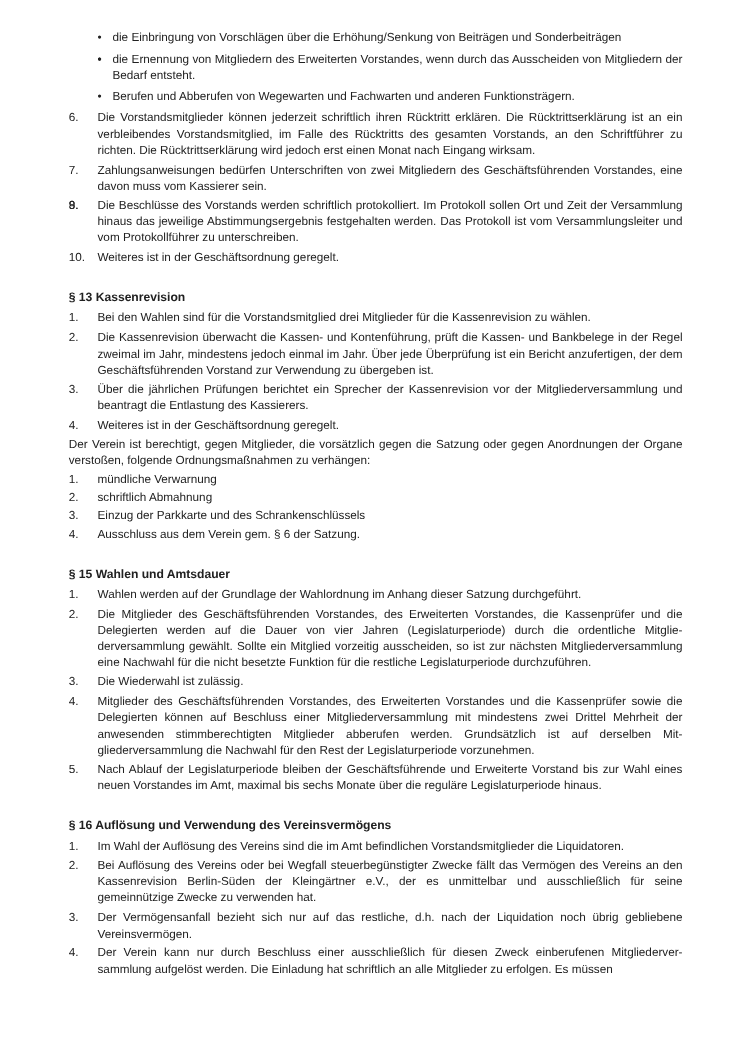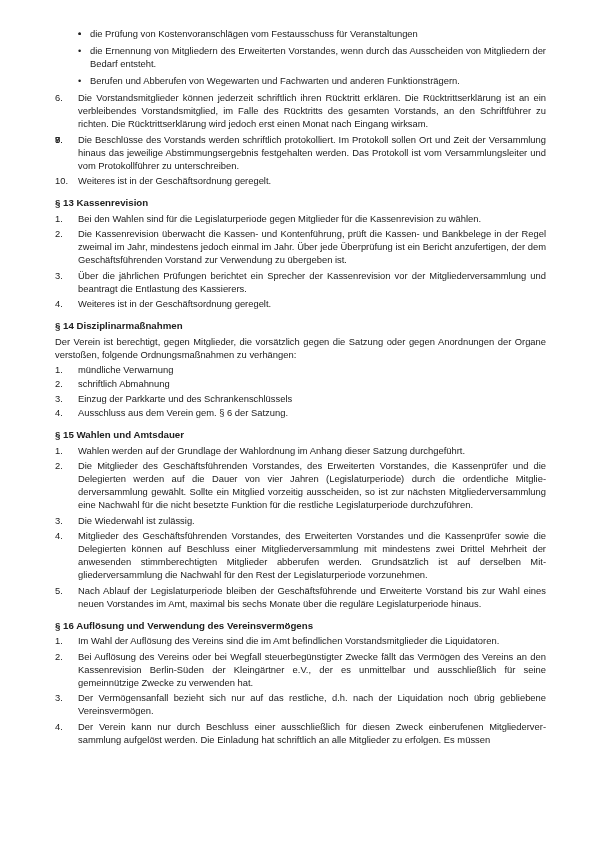--- a/index.html
+++ b/index.html
@@ -37,95 +37,95 @@
     margin-bottom: 2.5px;
   }
   .num-marker {
     position: absolute;
     left: 0;
     top: 0;
   }
   .section-heading {
     font-weight: bold;
     font-size: 9.7px;
-    margin-top: 9px;
+    margin-top: 20px;
     margin-bottom: 2.5px;
   }
   .section-intro {
     text-align: justify;
     margin-bottom: 2px;
   }
   .compact .num-item { margin-bottom: 1.5px; }
 </style>
 </head>
 <body>
 
 <div class="page">
 
   <div>
     <div class="bullet-item">
       <span class="bullet-marker">•</span>
+      <span>die Einbringung von Vorschlägen über die Erhöhung/Senkung von Beiträgen und Sonderbeiträgen</span>
     </div>
     <div class="bullet-item">
       <span class="bullet-marker">•</span>
-      <span>die Prüfung von Kostenvoranschlägen vom Festausschuss für Veranstaltungen</span>
     </div>
     <div class="bullet-item">
       <span class="bullet-marker">•</span>
       <span>die Ernennung von Mitgliedern des Erweiterten Vorstandes, wenn durch das Ausscheiden von Mit­gliedern der Bedarf entsteht.</span>
     </div>
     <div class="bullet-item">
       <span class="bullet-marker">•</span>
       <span>Berufen und Abberufen von Wegewarten und Fachwarten und anderen Funktionsträgern.</span>
     </div>
   </div>
 
   <div>
     <div class="num-item">
       <span class="num-marker">6.</span>
       <span>Die Vorstandsmitglieder können jederzeit schriftlich ihren Rücktritt erklären. Die Rücktrittserklärung ist an ein verbleibendes Vorstandsmitglied, im Falle des Rücktritts des gesamten Vorstands, an den Schriftfüh­rer zu richten. Die Rücktrittserklärung wird jedoch erst einen Monat nach Eingang wirksam.</span>
     </div>
     <div class="num-item">
       <span class="num-marker">7.</span>
+      <span>Zahlungsanweisungen bedürfen Unterschriften von zwei Mitgliedern des Geschäftsführenden Vorstan­des, eine davon muss vom Kassierer sein.</span>
     </div>
     <div class="num-item">
       <span class="num-marker">8.</span>
     </div>
     <div class="num-item">
       <span class="num-marker">9.</span>
       <span>Die Beschlüsse des Vorstands werden schriftlich protokolliert. Im Protokoll sollen Ort und Zeit der Ver­sammlung hinaus das jeweilige Abstimmungsergebnis festgehalten werden. Das Protokoll ist vom Ver­sammlungsleiter und vom Protokollführer zu unterschreiben.</span>
     </div>
     <div class="num-item">
       <span class="num-marker">10.</span>
       <span>Weiteres ist in der Geschäftsordnung geregelt.</span>
     </div>
   </div>
 
   <section>
     <div class="section-heading">§ 13 Kassenrevision</div>
     <div class="num-item">
       <span class="num-marker">1.</span>
-      <span>Bei den Wahlen sind für die Legislaturperiode gegen Mitglieder für die Kassenrevision zu wählen.</span>
+      <span>Bei den Wahlen sind für die Vorstandsmitglied drei Mitglieder für die Kassenrevision zu wählen.</span>
     </div>
     <div class="num-item">
       <span class="num-marker">2.</span>
       <span>Die Kassenrevision überwacht die Kassen- und Kontenführung, prüft die Kassen- und Bankbelege in der Regel zweimal im Jahr, mindestens jedoch einmal im Jahr. Über jede Überprüfung ist ein Bericht anzu­fertigen, der dem Geschäftsführenden Vorstand zur Verwendung zu übergeben ist.</span>
     </div>
     <div class="num-item">
       <span class="num-marker">3.</span>
       <span>Über die jährlichen Prüfungen berichtet ein Sprecher der Kassenrevision vor der Mitgliederversammlung und beantragt die Entlastung des Kassierers.</span>
     </div>
     <div class="num-item">
       <span class="num-marker">4.</span>
       <span>Weiteres ist in der Geschäftsordnung geregelt.</span>
     </div>
   </section>
 
   <section class="compact">
-    <div class="section-heading">§ 14 Disziplinarmaßnahmen</div>
     <div class="section-intro">Der Verein ist berechtigt, gegen Mitglieder, die vorsätzlich gegen die Satzung oder gegen Anordnungen der Organe verstoßen, folgende Ordnungsmaßnahmen zu verhängen:</div>
     <div class="num-item">
       <span class="num-marker">1.</span>
       <span>mündliche Verwarnung</span>
     </div>
     <div class="num-item">
       <span class="num-marker">2.</span>
       <span>schriftlich Abmahnung</span>
     </div>
     <div class="num-item">

